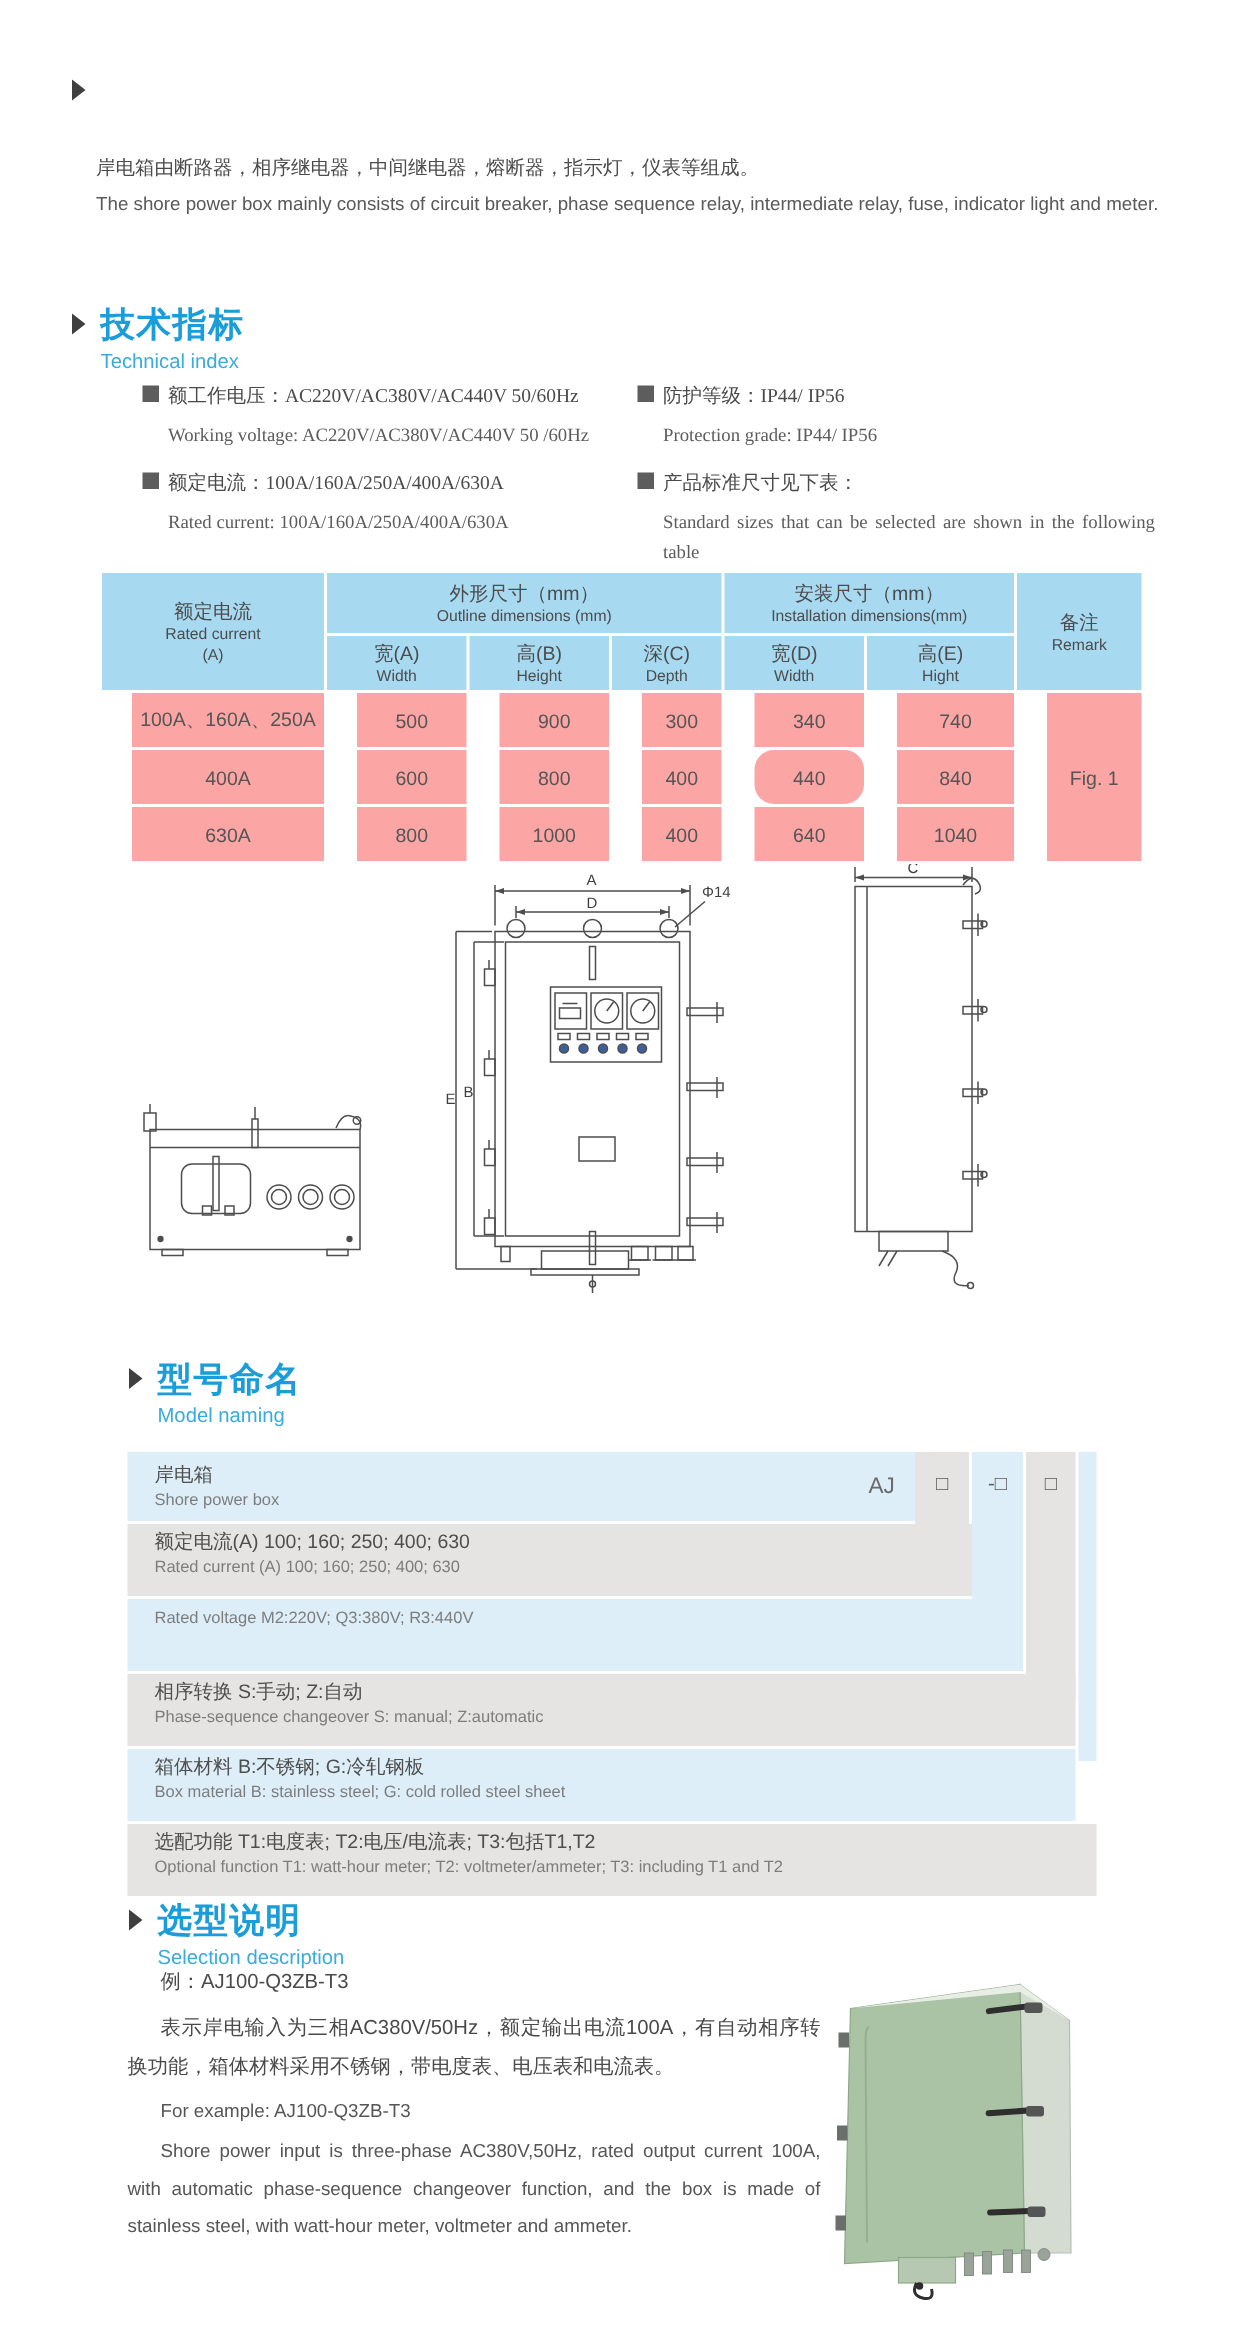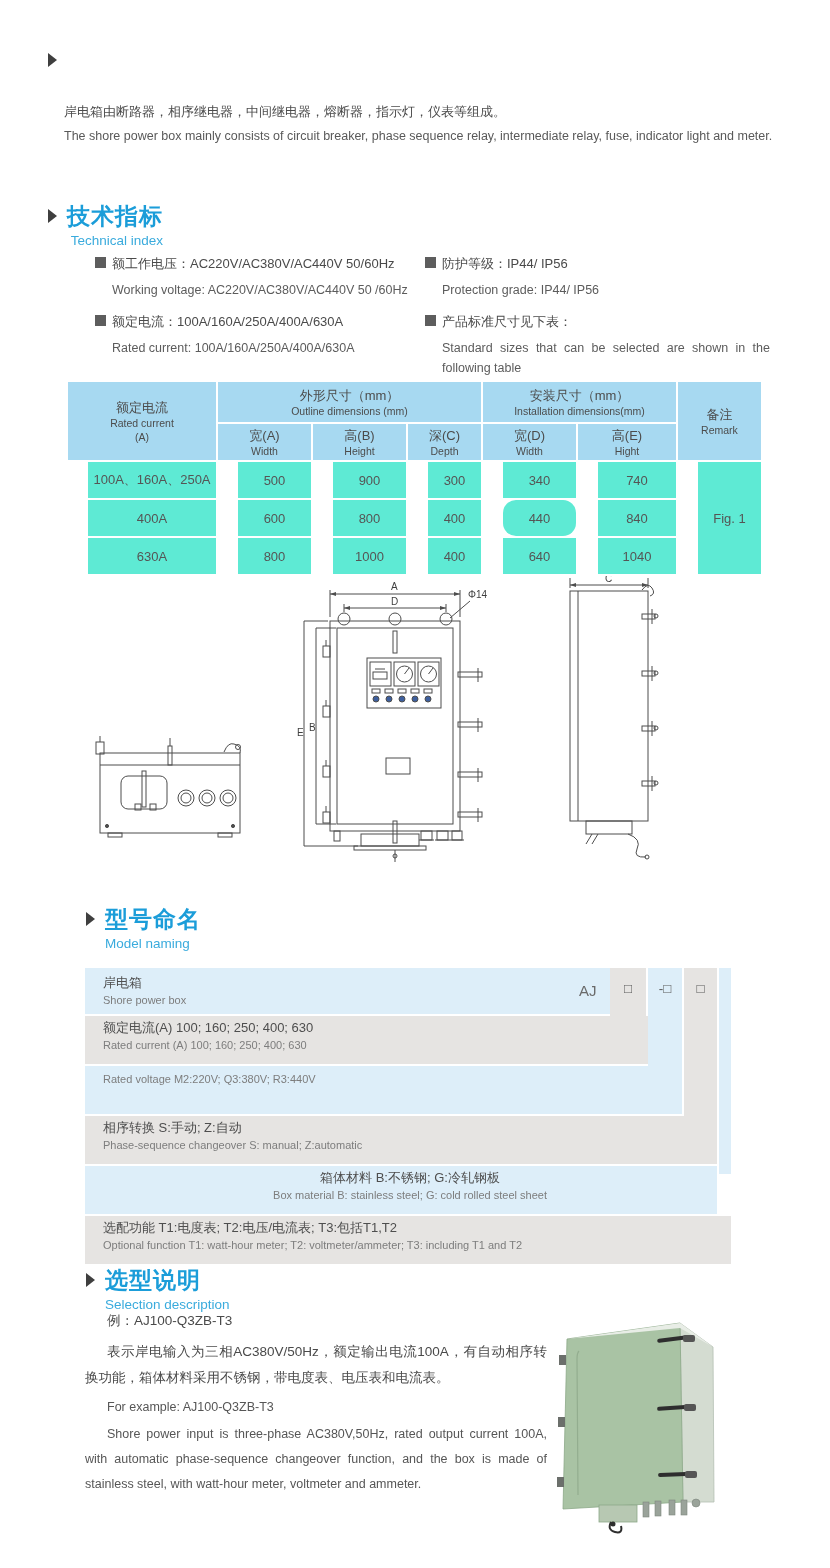--- a/index.html
+++ b/index.html
@@ -10,50 +10,50 @@
   
   .sec-head{position:absolute;display:flex;align-items:flex-start;gap:10px;}
   .tri{width:0;height:0;border-left:9px solid #3f3f3f;border-top:7px solid transparent;border-bottom:7px solid transparent;margin-top:7px;}
   .sec-head h2{margin:0;font-size:23px;line-height:28px;font-weight:600;color:#1b9dd9;letter-spacing:1px;}
   .sec-head .sub{font-size:13.5px;color:#3aabdd;margin-top:3px;}
   
   .para-zh{position:absolute;font-size:13px;color:#4b4b4b;}
   .para-en{position:absolute;font-size:12.5px;color:#595959;}
   
   .spec-col{position:absolute;top:255px;}
-  .spec-item{margin-bottom:13px;}
+  .spec-item{margin-bottom:13px;font-family:Liberation Serif, serif;}
   .spec-zh{display:flex;gap:6px;font-size:13px;color:#4a4a4a;}
   .sq{flex:0 0 auto;width:11px;height:11px;background:#5d5d5d;margin-top:2px;}
   .spec-en{font-size:12.5px;color:#5c5c5c;margin:7px 0 0 17px;line-height:20px;}
   .jus{text-align:justify;width:328px;}
   
   .dim-table{position:absolute;left:68px;top:382px;display:grid;
     grid-template-columns:148px 93px 93px 73px 93px 98px 83px;
     grid-template-rows:40px 36px 36px 36px 36px;gap:2px;}
   .cell{display:flex;flex-direction:column;align-items:center;justify-content:center;text-align:center;}
   .hd{background:#a7d9f1;color:#4c4c4c;}
-  .bd{background:#5eead4;color:#555;font-size:13px;margin-left:20px;}
+  .bd{background:#fca5a5;color:#555;font-size:13px;margin-left:20px;}
   .hd .z{font-size:13px;line-height:17px;}
   .hd .e{font-size:10.5px;line-height:14px;}
   
   .drawing{position:absolute;left:58px;top:576px;}
   .drawing text{font-size:10px;fill:#3f3f3f;}
   
   .model-table{position:absolute;left:85px;top:968px;width:646px;height:246px;}
   .m-strip{position:absolute;top:0;z-index:0;}
   .st1{left:525px;width:36px;height:86px;background:#e6e4e2;}
   .st2{left:563px;width:34px;height:126px;background:#ddeef9;}
   .st3{left:599px;width:33px;height:166px;background:#e6e4e2;}
   .st4{left:634px;width:12px;height:206px;background:#ddeef9;}
   .m-row{position:relative;z-index:1;margin-bottom:2px;box-sizing:border-box;padding:5px 0 0 18px;}
   .m-row.h1{height:46px;padding-top:7px;}
   .m-row.hn{height:48px;padding-top:4px;}
   .mblue{background:#ddeef9;}
   .mgray{background:#e6e4e2;}
-  .w1{width:525px;} .w2{width:563px;} .w3{width:597px;} .w4{width:632px;} .w5{width:632px;text-align:center;} .w6{width:646px;}
+  .w1{width:525px;} .w2{width:563px;} .w3{width:597px;} .w4{width:632px;} .w5{width:632px;} .w6{width:646px;}
   .m-zh{font-size:13px;color:#4e4e4e;line-height:16px;}
   .m-en{font-size:11px;color:#7d7d7d;line-height:14px;margin-top:2px;}
   .aj{position:absolute;left:494px;top:14px;font-size:15px;color:#6a6a6a;}
   .code{position:absolute;z-index:2;top:13px;font-size:13.5px;color:#5a5a5a;text-align:center;}
   .c1{left:525px;width:36px;} .c2{left:560px;width:40px;} .c3{left:599px;width:33px;}
   
   .sel-text{position:absolute;left:85px;top:1312px;width:462px;}
   .sel-text p{margin:0;}
   .ex-zh{font-size:13.5px;color:#4a4a4a;text-indent:22px;margin-bottom:9px !important;}
   .desc-zh{font-size:13.5px;color:#4a4a4a;text-indent:22px;line-height:26px;margin-bottom:9px !important;text-align:justify;}
@@ -63,21 +63,21 @@
 </style>
 </head>
 <body>
 
 <div class="sec-head" style="left:48px;top:46px;">
   <span class="tri"></span>
 </div>
 <div class="para-zh" style="left:64px;top:103px;">岸电箱由断路器，相序继电器，中间继电器，熔断器，指示灯，仪表等组成。</div>
 <div class="para-en" style="left:64px;top:129px;">The shore power box mainly consists of circuit breaker, phase sequence relay, intermediate relay, fuse, indicator light and meter.</div>
 
-<div class="sec-head" style="left:48px;top:202px;text-align:right;">
+<div class="sec-head" style="left:48px;top:202px;">
   <span class="tri"></span>
   <div>
     <h2>技术指标</h2>
     <div class="sub">Technical index</div>
   </div>
 </div>
 
 <div class="spec-col" style="left:95px;width:340px;">
   <div class="spec-item">
     <div class="spec-zh">

